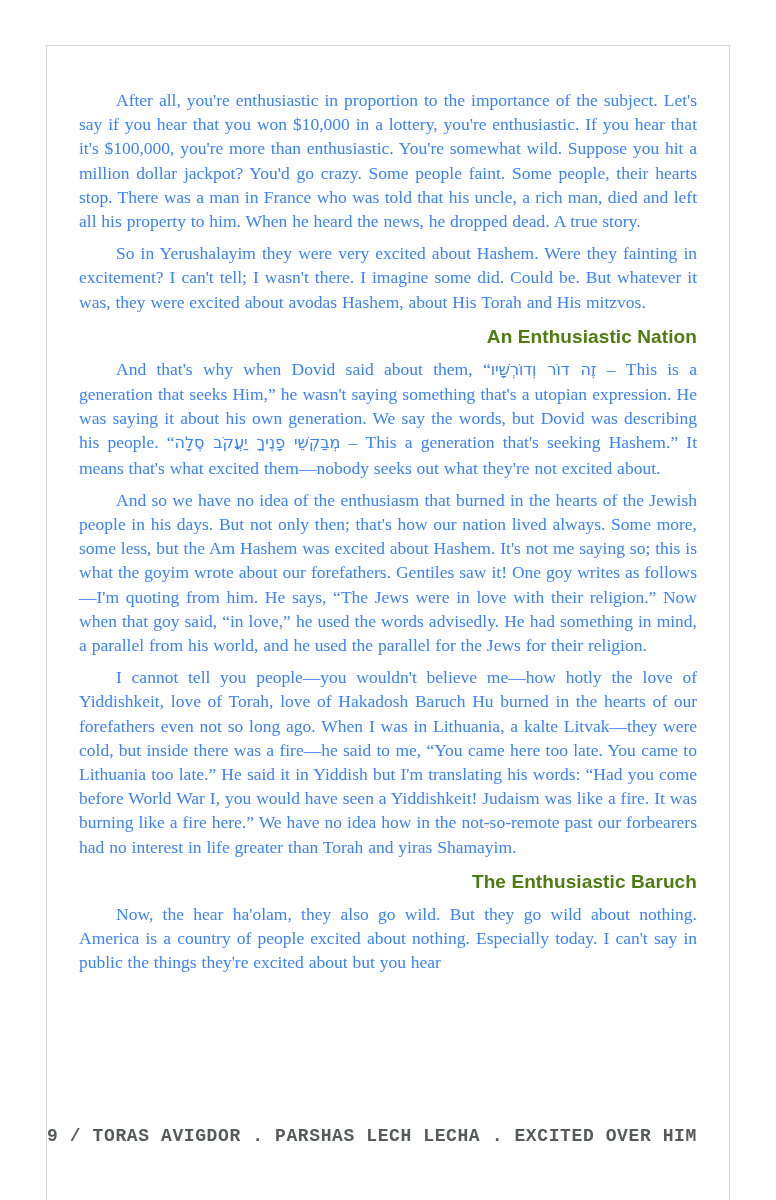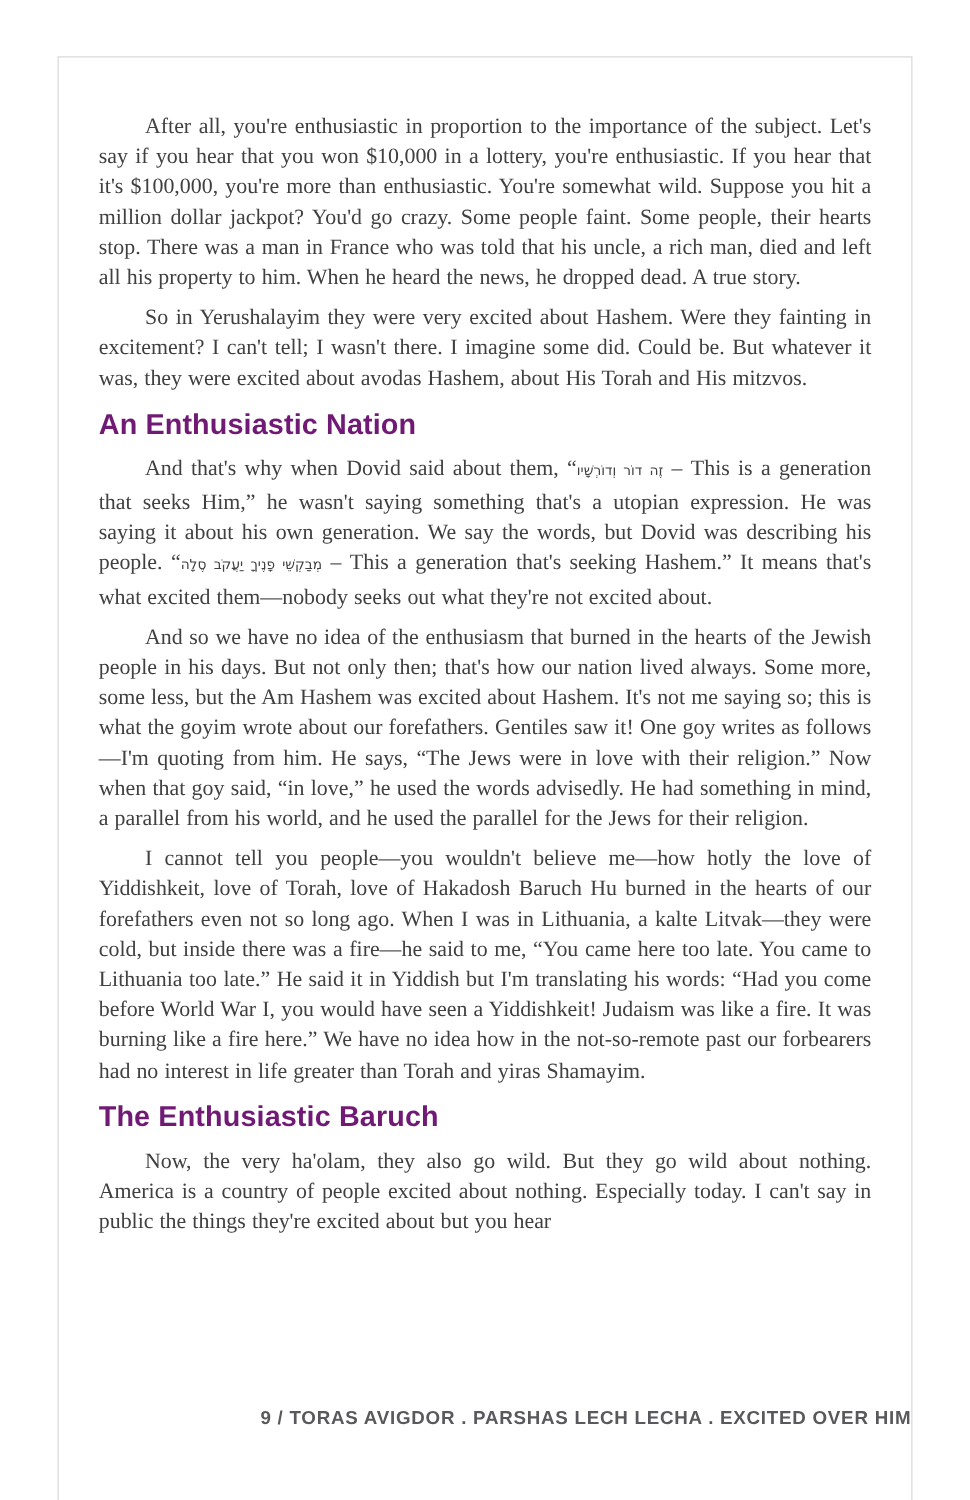--- a/index.html
+++ b/index.html
@@ -19,50 +19,50 @@
     height: 1300px;
     box-sizing: border-box;
     border: 1px solid #d9d9d9;
     background: #ffffff;
     padding: 42px 32px 0 32px;
   }
   .body-para {
     margin: 0 0 8px 0;
     font-size: 17.5px;
     line-height: 24.2px;
-    color: #404040;
+    color: #3b82f6;
     text-align: justify;
     text-indent: 37px;
     word-spacing: 0.5px;
   }
   .run-normal { font-style: normal; }
   .run-italic { }
   .run-hebrew {
     font-family: "DejaVu Sans", sans-serif;
-    font-size: 11px;
+    font-size: 16px;
     unicode-bidi: embed;
   }
   .section-heading {
     margin: 12px 0 9px 0;
     font-family: "Liberation Sans", "DejaVu Sans", sans-serif;
     font-weight: 700;
-    font-size: 23px;
+    font-size: 19px;
     letter-spacing: 0.1px;
-    color: #701a75;
-    text-align: left;
+    color: #4d7c0f;
+    text-align: right;
   }
   .page-footer {
     position: absolute;
     left: 0;
     right: 0;
     top: 1080px;
-    text-align: right;
-    font-family: Liberation Sans, sans-serif;
+    text-align: left;
+    font-family: Liberation Mono, monospace;
     font-weight: 700;
-    font-size: 15px;
+    font-size: 18px;
     letter-spacing: 0.6px;
     color: #58595c;
   }
 </style>
 </head>
 <body>
 
 <div class="page">
 
   <p class="body-para"><span class="run-normal">After all, you're enthusiastic in proportion to the importance of the subject. Let's say if you hear that you won $10,000 in a lottery, you're enthusiastic. If you hear that it's $100,000, you're more than enthusiastic. You're somewhat wild. Suppose you hit a million dollar jackpot? You'd go crazy. Some people faint. Some people, their hearts stop. There was a man in France who was told that his uncle, a rich man, died and left all his property to him. When he heard the news, he dropped dead. A true story.</span></p>
@@ -72,17 +72,17 @@
   <h2 class="section-heading">An Enthusiastic Nation</h2>
 
   <p class="body-para"><span class="run-normal">And that's why when Dovid said about them, “</span><span class="run-hebrew" dir="rtl">זֶה דוֹר וְדוֹרְשָׁיו</span><span class="run-normal"> – </span><span class="run-italic">This is a generation that seeks Him</span><span class="run-normal">,” he wasn't saying something that's a utopian expression. He was saying it about his own generation. We say the words, but Dovid was describing his people. “</span><span class="run-hebrew" dir="rtl">מְבַקְשֵׁי פָנֶיךָ יַעֲקֹב סֶלָה</span><span class="run-normal"> – </span><span class="run-italic">This a generation that's seeking Hashem</span><span class="run-normal">.” It means that's what excited them—nobody seeks out what they're not excited about.</span></p>
 
   <p class="body-para"><span class="run-normal">And so we have no idea of the enthusiasm that burned in the hearts of the Jewish people in his days. But not only then; that's how our nation lived always. Some more, some less, but the </span><span class="run-italic">Am Hashem</span><span class="run-normal"> was excited about Hashem. It's not me saying so; this is what the </span><span class="run-italic">goyim</span><span class="run-normal"> wrote about our forefathers. Gentiles saw it! One </span><span class="run-italic">goy</span><span class="run-normal"> writes as follows—I'm quoting from him. He says, “The Jews were in love with their religion.” Now when that </span><span class="run-italic">goy</span><span class="run-normal"> said, “in love,” he used the words advisedly. He had something in mind, a parallel from his world, and he used the parallel for the Jews for their religion.</span></p>
 
   <p class="body-para"><span class="run-normal">I cannot tell you people—you wouldn't believe me—how hotly the love of Yiddishkeit, love of Torah, love of Hakadosh Baruch Hu burned in the hearts of our forefathers even not so long ago. When I was in Lithuania, a </span><span class="run-italic">kalte Litvak</span><span class="run-normal">—they were cold, but inside there was a fire—he said to me, “You came here too late. You came to Lithuania too late.” He said it in Yiddish but I'm translating his words: “Had you come before World War I, you would have seen a Yiddishkeit! Judaism was like a fire. It was burning like a fire here.” We have no idea how in the not-so-remote past our forbearers had no interest in life greater than Torah and </span><span class="run-italic">yiras Shamayim</span><span class="run-normal">.</span></p>
 
   <h2 class="section-heading">The Enthusiastic Baruch</h2>
 
-  <p class="body-para"><span class="run-normal">Now, the </span><span class="run-italic">very ha'olam</span><span class="run-normal">, they also go wild. But they go wild about nothing. America is a country of people excited about nothing. Especially today. I can't say in public the things they're excited about but you hear</span></p>
+  <p class="body-para"><span class="run-normal">Now, the </span><span class="run-italic">hear ha'olam</span><span class="run-normal">, they also go wild. But they go wild about nothing. America is a country of people excited about nothing. Especially today. I can't say in public the things they're excited about but you hear</span></p>
 
   <div class="page-footer">9 / TORAS AVIGDOR . PARSHAS LECH LECHA . EXCITED OVER HIM</div>
 
 </div>
 
 </body></html>

